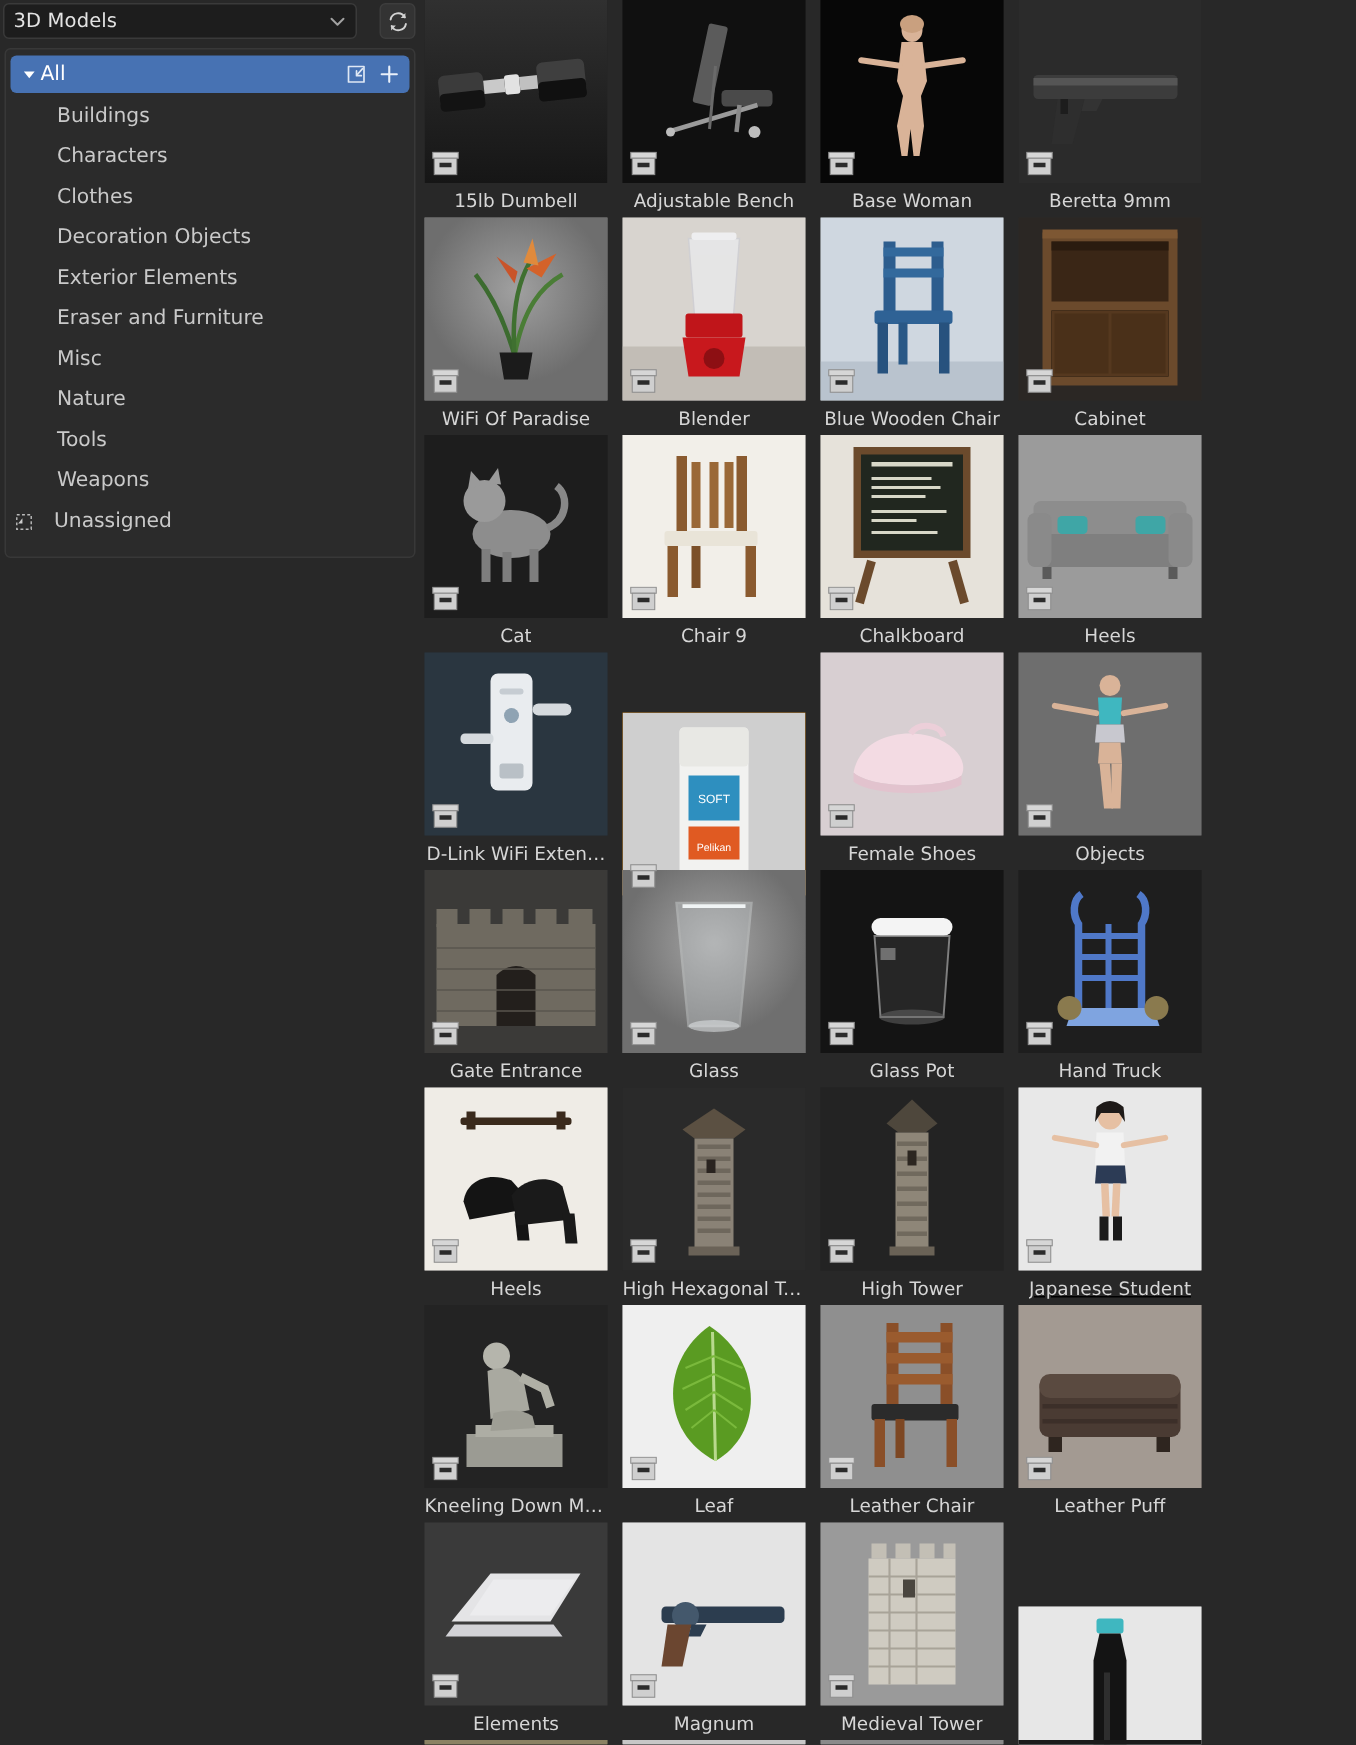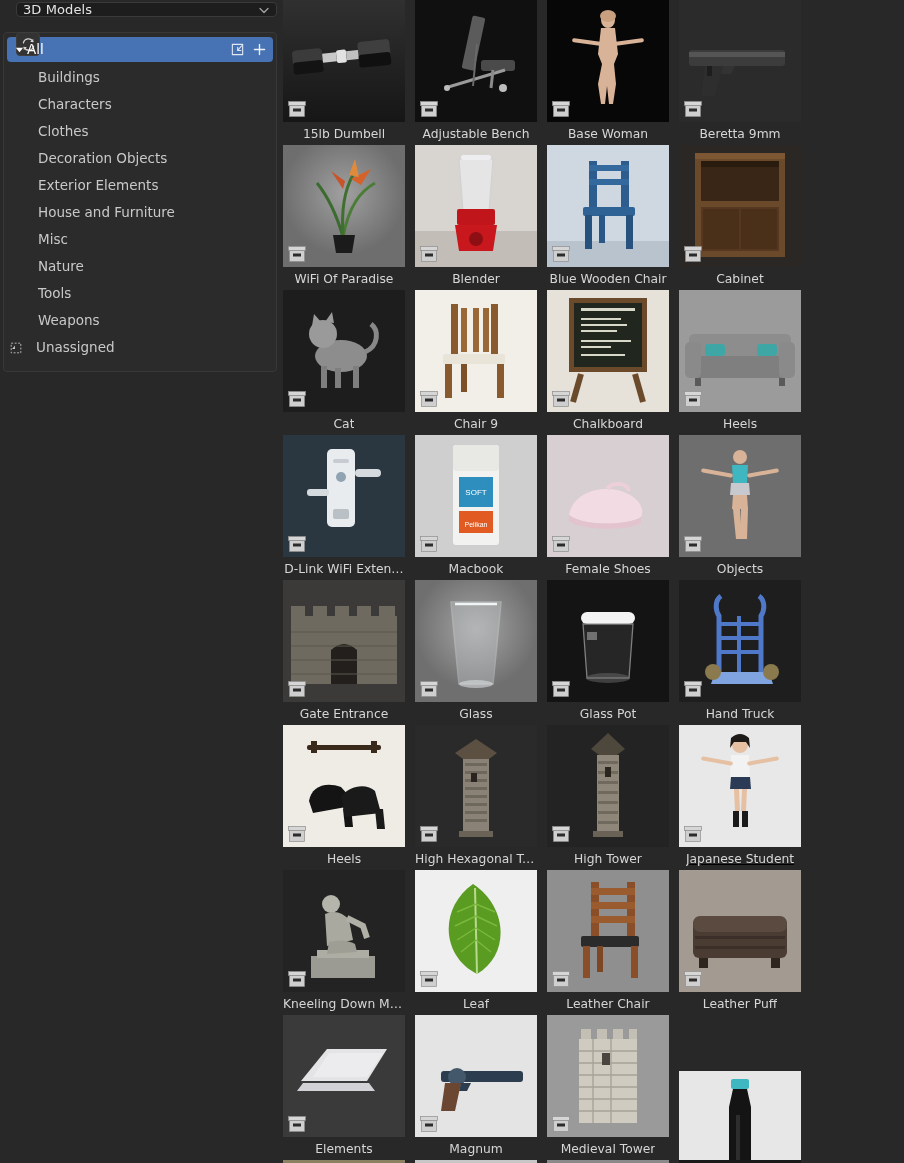--- a/index.html
+++ b/index.html
@@ -14,23 +14,22 @@
   
   #sidebar {
     width: 280px; height: 1163px;
     background: #282828;
     flex: 0 0 280px;
     position: relative;
   }
   .catalog-header {
     display: flex; align-items: stretch;
     height: 28px; width: 280px;
-    padding: 2px 3px 2px 16px;
+    padding: 2px 3px 2px 2px;
     gap: 15px;
-    flex-direction: column;
   }
   .catalog-select {
     flex: 1; height: 24px;
     background: #1d1d1d;
     border: 1px solid #3a3a3a;
     border-radius: 4px;
     display: flex; align-items: center;
     padding: 0 6px;
     color: #e3e3e3;
     font-size: 13px;
@@ -183,21 +182,21 @@
           <div class="tree-row child">
             <span class="tree-label">Clothes</span>
           </div>
           <div class="tree-row child">
             <span class="tree-label">Decoration Objects</span>
           </div>
           <div class="tree-row child">
             <span class="tree-label">Exterior Elements</span>
           </div>
           <div class="tree-row child">
-            <span class="tree-label">House and Furniture</span>
+            <span class="tree-label">Eraser and Furniture</span>
           </div>
           <div class="tree-row child">
             <span class="tree-label">Misc</span>
           </div>
           <div class="tree-row child">
             <span class="tree-label">Nature</span>
           </div>
           <div class="tree-row child">
             <span class="tree-label">Tools</span>
           </div>
@@ -527,21 +526,21 @@
                 <rect x="0.5" y="0.5" width="17" height="4" fill="#d6d6d6" stroke="#8e8e8e" stroke-width="0.7"></rect>
                 <rect x="1.5" y="4.5" width="15" height="11" fill="#cfcfcf" stroke="#8e8e8e" stroke-width="0.7"></rect>
                 <rect x="5" y="7.5" width="8" height="3" fill="#2b2b2b"></rect>
               </svg></div>
           </div>
           <div class="cell-label">
             <span>D-Link WiFi Exten…</span>
           </div>
         </div>
         <div class="cell" style="left: 132px; top: 435px;">
-          <div class="thumb" style="background: #a16207;">
+          <div class="thumb" style="background: #a16207; margin-top: 40px;">
             <div class="art"><svg viewBox="0 0 122 122">
                 <rect width="122" height="122" fill="#cfcfcf"></rect>
                 <rect x="38" y="10" width="46" height="100" rx="3" fill="#f2f2f0"></rect>
                 <rect x="38" y="10" width="46" height="26" rx="3" fill="#e8e8e4"></rect>
                 <rect x="44" y="42" width="34" height="30" fill="#2e8fbf"></rect>
                 <rect x="44" y="76" width="34" height="22" fill="#e05a22"></rect>
                 <text x="61" y="60" font-size="8" fill="#fff" text-anchor="middle" font-family="sans-serif">SOFT</text>
                 <text x="61" y="92" font-size="7" fill="#fff" text-anchor="middle" font-family="sans-serif">Pelikan</text>
               </svg></div>
             <div class="badge"><svg viewBox="0 0 18 16" width="18" height="16">

